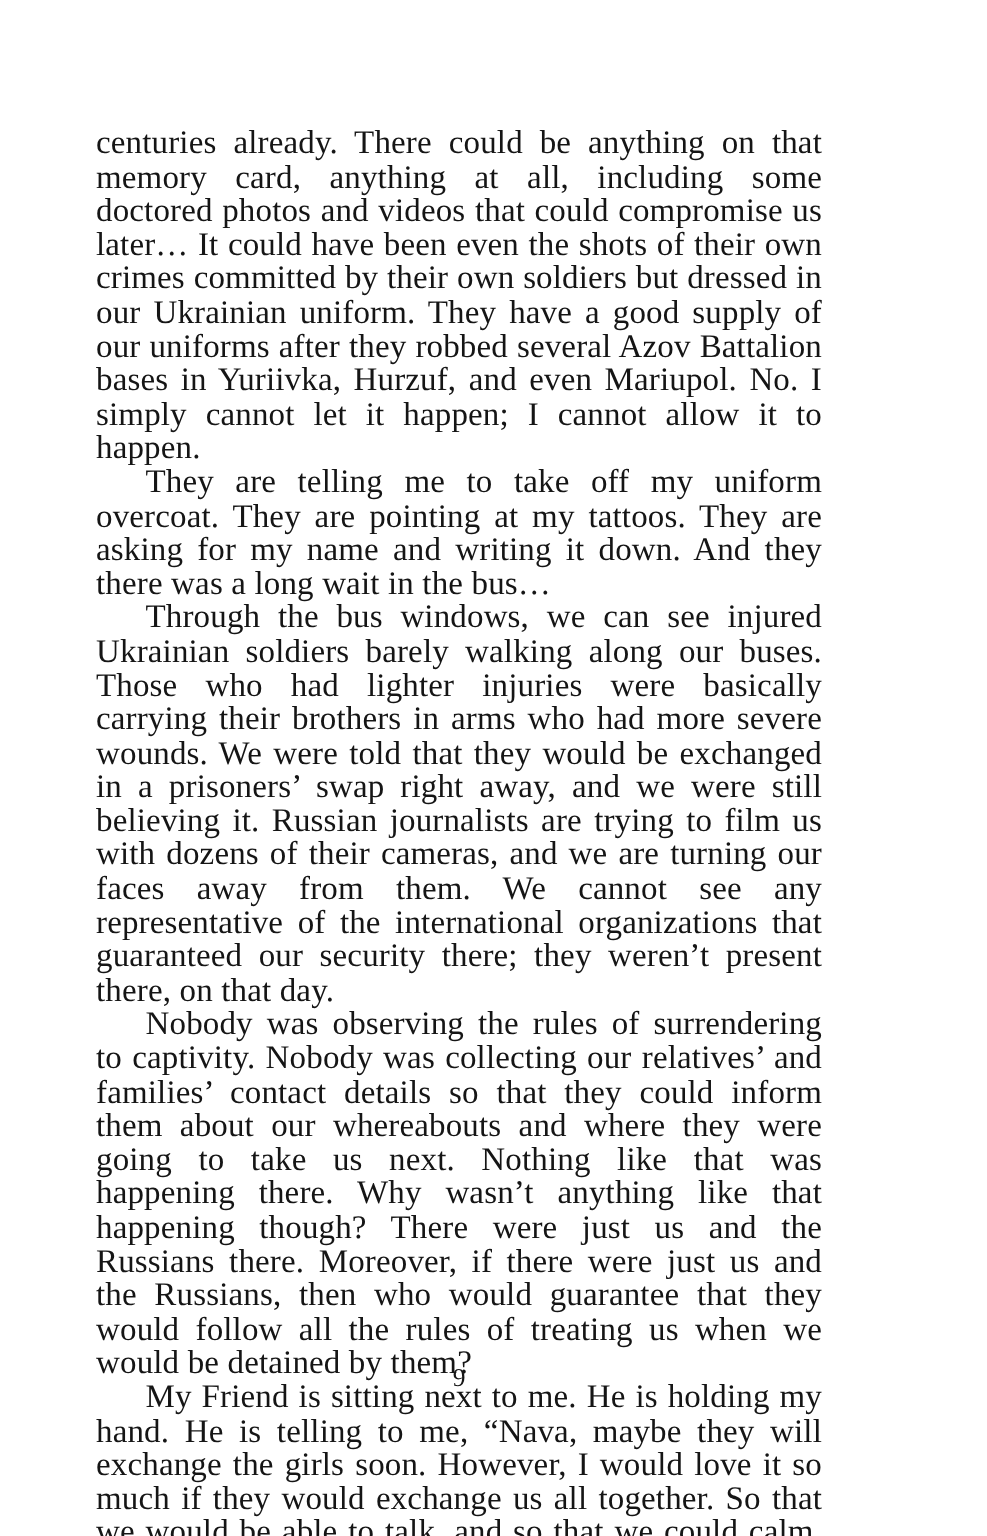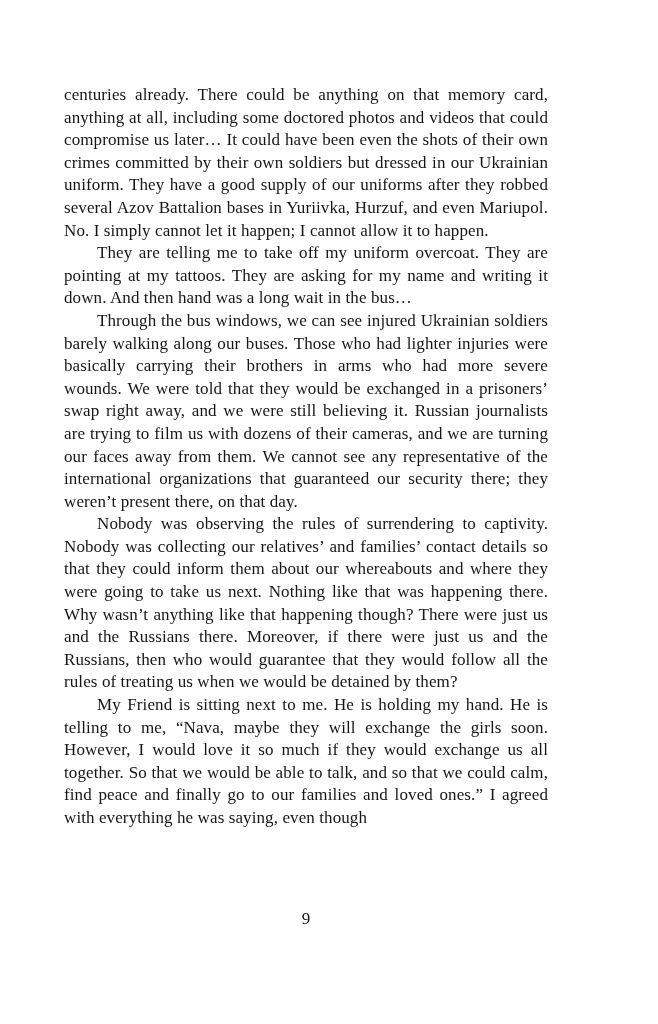--- a/index.html
+++ b/index.html
@@ -18,21 +18,21 @@
   }
   .text-block {
     position: absolute;
     left: 64px;
     top: 84px;
     width: 484px;
   }
   .text-block p {
     margin: 0;
     padding: 0;
-    font-size: 17px;
+    font-size: 22px;
     line-height: 22.6px;
     text-align: justify;
     text-justify: inter-word;
     letter-spacing: 0.1px;
   }
   .text-block p.indent {
     text-indent: 33px;
   }
   .page-number {
     position: absolute;
@@ -44,19 +44,19 @@
     line-height: 22px;
     color: #151515;
   }
 </style>
 </head>
 <body>
 
 <div class="page">
   <div class="text-block">
     <p>centuries already. There could be anything on that memory card, anything at all, including some doctored photos and videos that could compromise us later… It could have been even the shots of their own crimes committed by their own soldiers but dressed in our Ukrainian uniform. They have a good supply of our uniforms after they robbed several Azov Battalion bases in Yuriivka, Hurzuf, and even Mariupol. No. I simply cannot let it happen; I cannot allow it to happen.</p>
-    <p class="indent">They are telling me to take off my uniform overcoat. They are pointing at my tattoos. They are asking for my name and writing it down. And then hand was a long wait in the bus…</p>
+    <p class="indent">They are telling me to take off my uniform overcoat. They are pointing at my tattoos. They are asking for my name and writing it down. And they there was a long wait in the bus…</p>
     <p class="indent">Through the bus windows, we can see injured Ukrainian soldiers barely walking along our buses. Those who had lighter injuries were basically carrying their brothers in arms who had more severe wounds. We were told that they would be exchanged in a prisoners’ swap right away, and we were still believing it. Russian journalists are trying to film us with dozens of their cameras, and we are turning our faces away from them. We cannot see any representative of the international organizations that guaranteed our security there; they weren’t present there, on that day.</p>
     <p class="indent">Nobody was observing the rules of surrendering to captivity. Nobody was collecting our relatives’ and families’ contact details so that they could inform them about our whereabouts and where they were going to take us next. Nothing like that was happening there. Why wasn’t anything like that happening though? There were just us and the Russians there. Moreover, if there were just us and the Russians, then who would guarantee that they would follow all the rules of treating us when we would be detained by them?</p>
     <p class="indent">My Friend is sitting next to me. He is holding my hand. He is telling to me, “Nava, maybe they will exchange the girls soon. However, I would love it so much if they would exchange us all together. So that we would be able to talk, and so that we could calm, find peace and finally go to our families and loved ones.” I agreed with everything he was saying, even though</p>
   </div>
   <div class="page-number">9</div>
 </div>
 
 </body></html>

